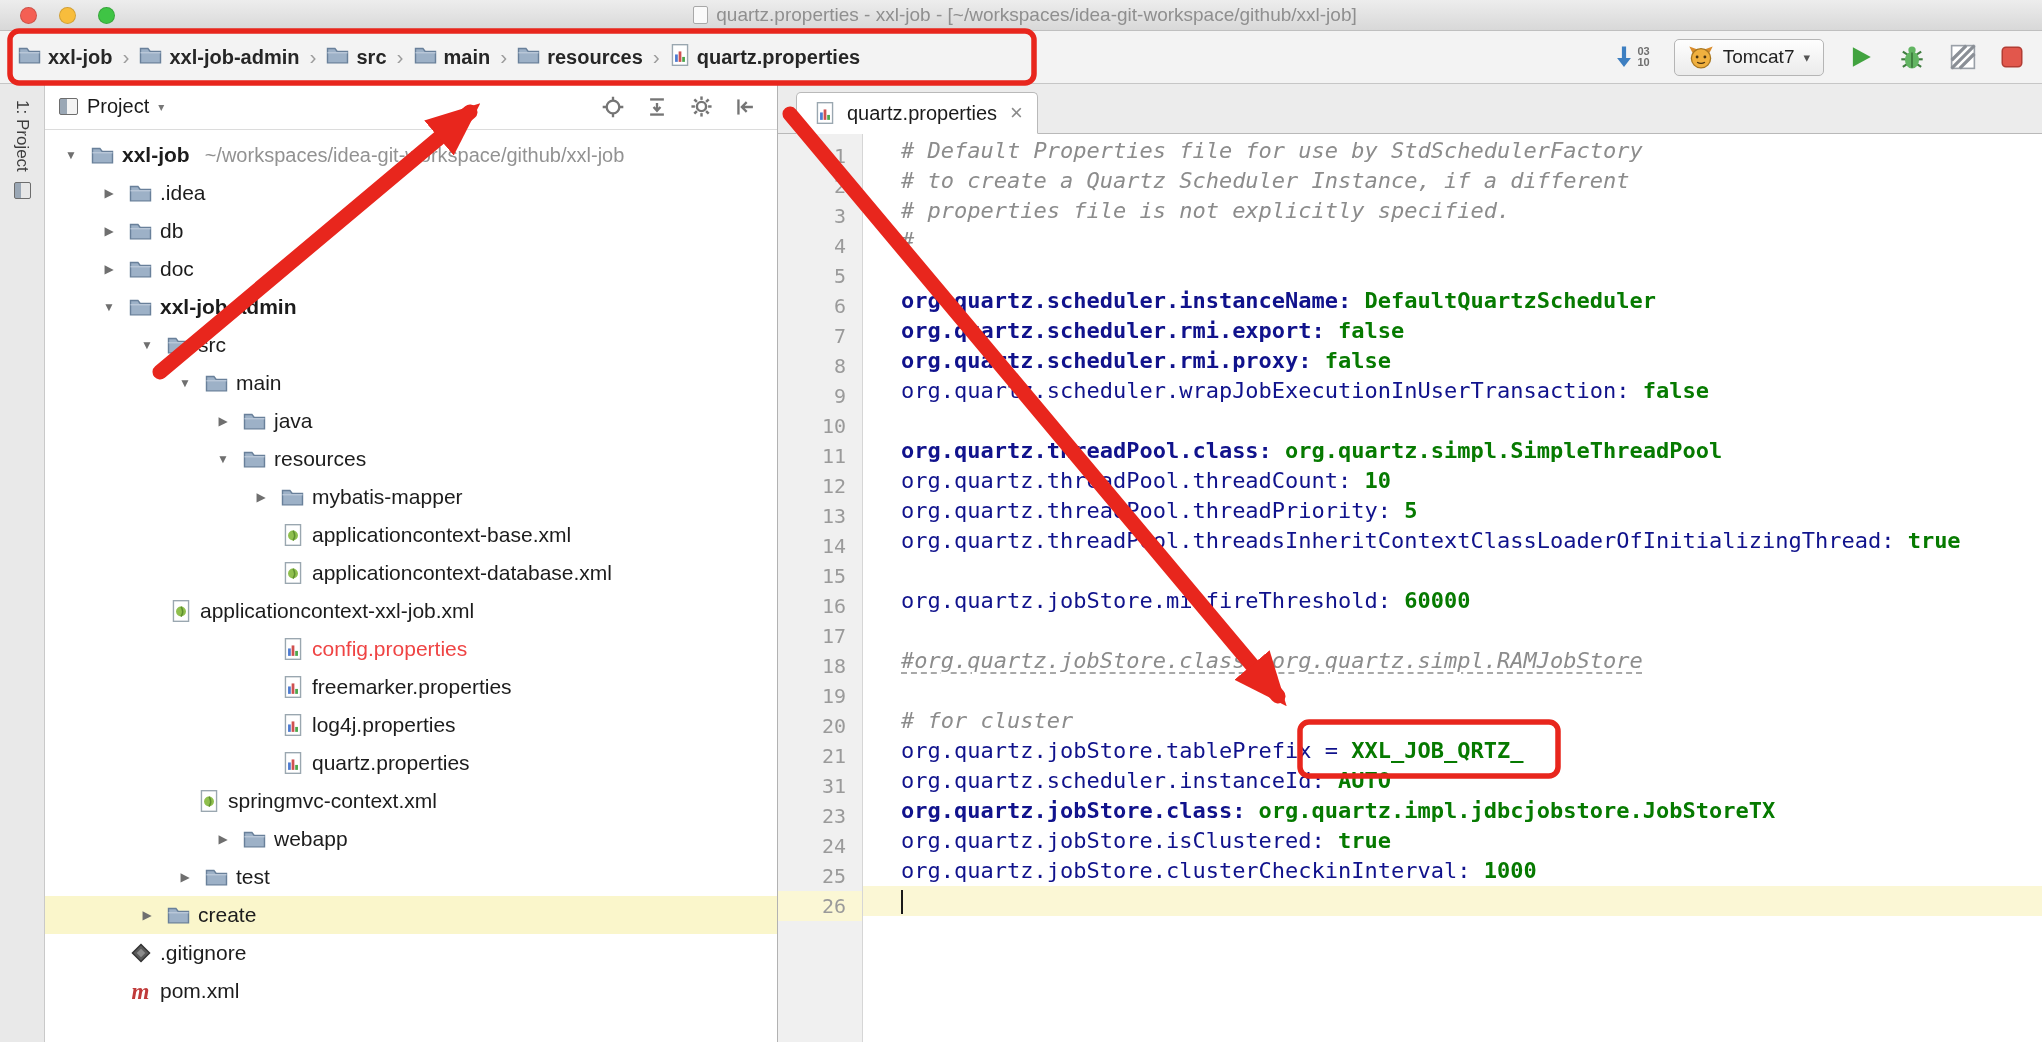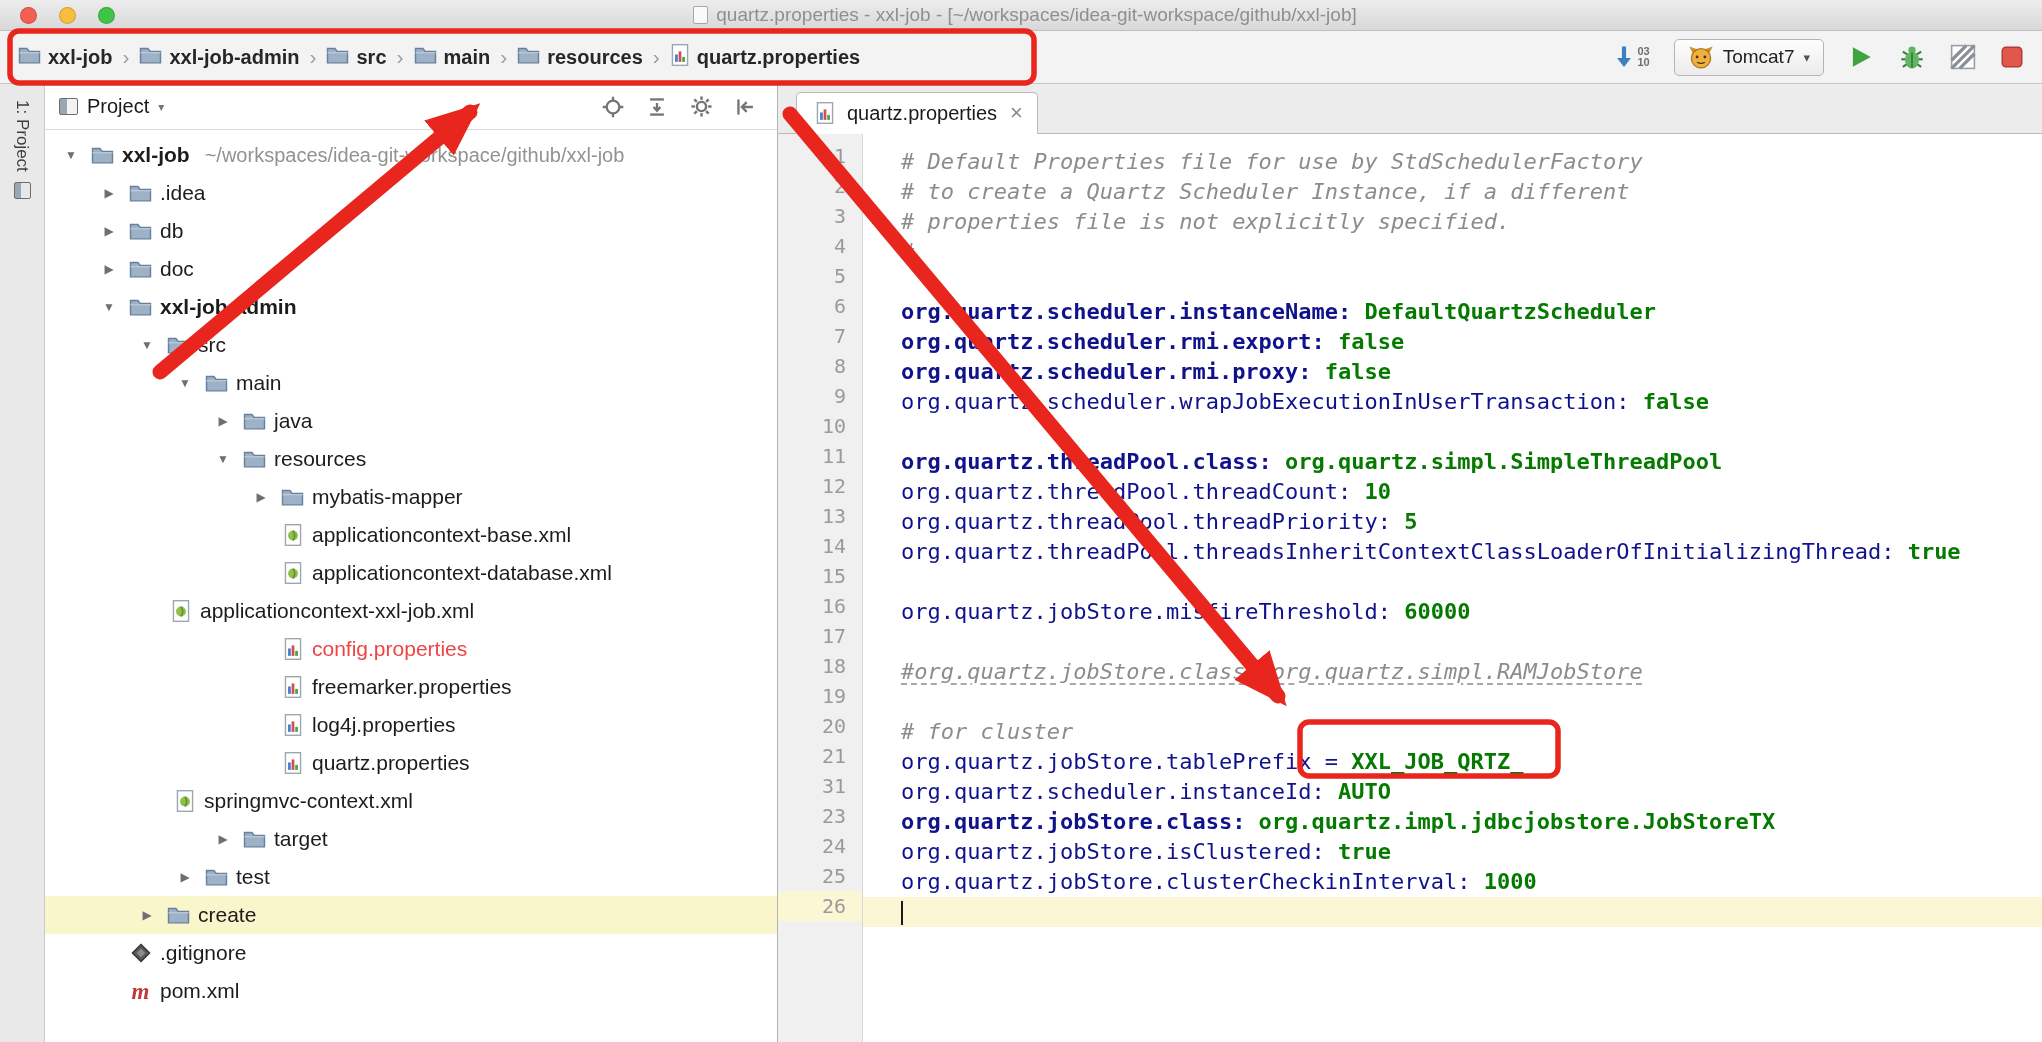--- a/index.html
+++ b/index.html
@@ -54,21 +54,21 @@
   .editor { flex:1; min-width:0; display:flex; flex-direction:column; background:#fff; }
   .tabbar { height:50px; background:#ececec; border-bottom:1px solid #b9b9b9; display:flex; align-items:flex-end; padding-left:18px; flex:none; }
   .tab { height:42px; background:#fff; border:1px solid #b9b9b9; border-bottom:1px solid #fff; margin-bottom:-1px;
          border-radius:5px 5px 0 0; display:flex; align-items:center; gap:9px; padding:0 14px; font-size:20px; color:#1b1b1b; }
   .tab .close { color:#8a8a8a; font-size:22px; margin-left:4px; line-height:1; }
 
   .editor-body { flex:1; display:flex; font-family:"DejaVu Sans Mono","Liberation Mono",monospace; font-size:22px; line-height:30px; overflow:hidden; }
   #gutter { width:85px; flex:none; background:#f0f0f0; border-right:1px solid #d6d6d6; color:#9a9a9a; text-align:right; padding-top:7px; font-size:20px; }
   .gut-line { height:30px; padding-right:16px; }
   .gut-line.cur { background:#fbf7d5; }
-  #code { flex:1; padding-top:13px; white-space:pre; overflow:hidden; color:#000; }
+  #code { flex:1; padding-top:2px; white-space:pre; overflow:hidden; color:#000; }
   .code-line { height:30px; padding-left:38px; }
   .code-line.cur { background:#fbf7d5; }
   .tk-c { color:#8c8c8c; font-style:italic; }
   .tk-u { text-decoration:underline dashed #a8a8a8; text-decoration-thickness:1.5px; text-underline-offset:4px; }
   .tk-k { color:#10128c; }
   .tk-b { font-weight:700; }
   .tk-v { color:#067a00; font-weight:700; }
   .caret-bar { display:inline-block; width:2px; height:24px; background:#1a1a1a; vertical-align:middle; }
 
   
@@ -432,40 +432,40 @@
             <span class="tw-icon">
               <svg width="20" height="22" viewBox="0 0 14 16">
                 <rect x="1.5" y="0.5" width="11" height="15" fill="#ffffff" stroke="#9aa7b0"></rect>
                 <rect x="3.4" y="7.6" width="2" height="5.4" fill="#4e7bd0"></rect>
                 <rect x="6" y="5.4" width="2" height="7.6" fill="#d05050"></rect>
                 <rect x="8.6" y="9.4" width="2" height="3.6" fill="#4ca64c"></rect>
               </svg>
             </span>
             <span class="tw-label">quartz.properties</span>
           </div>
-          <div class="tree-row" style="padding-left: 96px;">
+          <div class="tree-row" style="padding-left: 120px;">
             <span class="tw-arrow"></span>
             <span class="tw-icon">
               <svg width="20" height="22" viewBox="0 0 14 16">
                 <rect x="1.5" y="0.5" width="11" height="15" fill="#ffffff" stroke="#9aa7b0"></rect>
                 <circle cx="7" cy="8.4" r="3.6" fill="#8fbf4d"></circle>
                 <path d="M7 4.8 Q9.4 8.4 7 12" stroke="#5e8f2f" stroke-width="1.1" fill="none"></path>
               </svg>
             </span>
             <span class="tw-label">springmvc-context.xml</span>
           </div>
           <div class="tree-row" style="padding-left: 166px;">
             <span class="tw-arrow">▶</span>
             <span class="tw-icon">
               <svg width="23" height="20" viewBox="0 0 16 14">
                 <path d="M1 2.5 h5.2 l1.6 2 H15 V12.5 H1 Z" fill="#9db1c7" stroke="#69809a"></path>
                 <path d="M1 5.4 H15" stroke="#b9c7d8" stroke-width="1"></path>
               </svg>
             </span>
-            <span class="tw-label">target</span>
+            <span class="tw-label">webapp</span>
           </div>
           <div class="tree-row" style="padding-left: 128px;">
             <span class="tw-arrow">▶</span>
             <span class="tw-icon">
               <svg width="23" height="20" viewBox="0 0 16 14">
                 <path d="M1 2.5 h5.2 l1.6 2 H15 V12.5 H1 Z" fill="#9db1c7" stroke="#69809a"></path>
                 <path d="M1 5.4 H15" stroke="#b9c7d8" stroke-width="1"></path>
               </svg>
             </span>
             <span class="tw-label">test</span>

